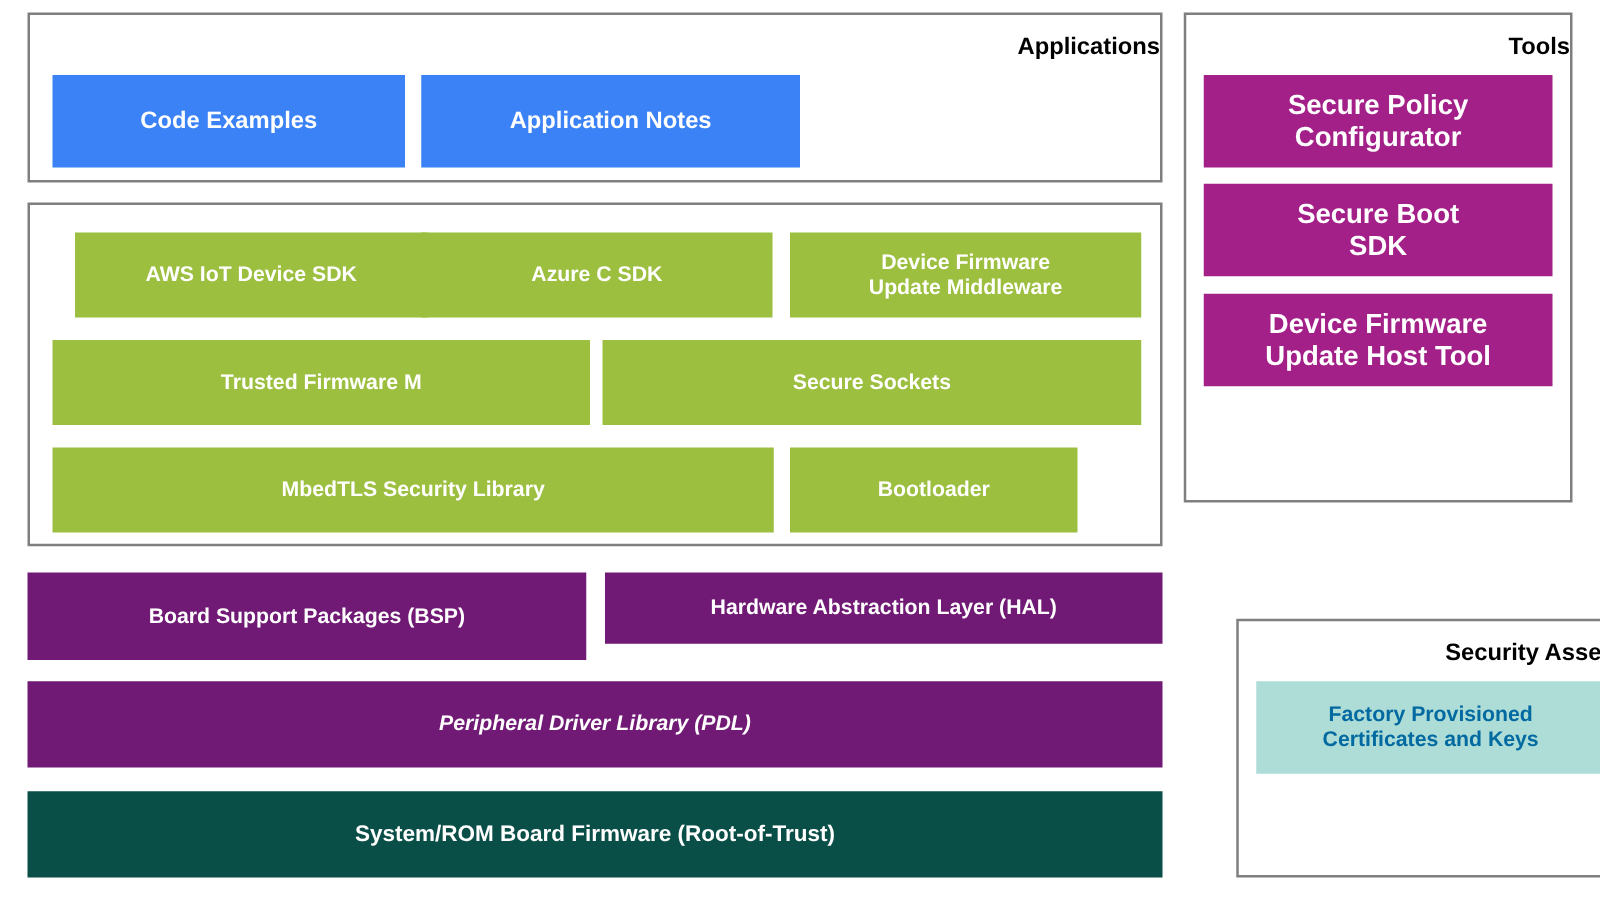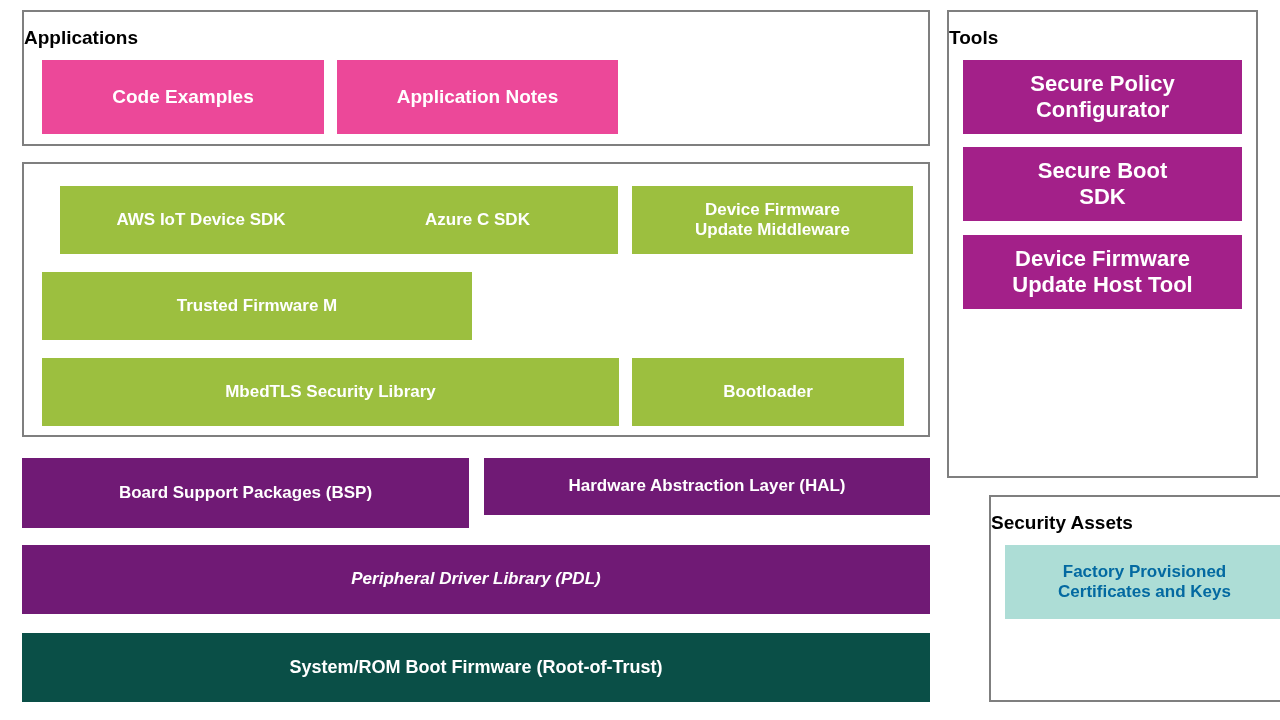--- a/index.html
+++ b/index.html
@@ -23,21 +23,21 @@
   }
 
   
   .panel {
     position: absolute;
     box-sizing: border-box;
     border: 2px solid #7f7f7f;
     background: #ffffff;
   }
   .panel-title {
-    text-align: left;
+    text-align: right;
     font-size: 19px;
     font-weight: bold;
     color: #000000;
     line-height: 1;
   }
 
   
   .block {
     position: absolute;
     box-sizing: border-box;
@@ -45,21 +45,21 @@
     align-items: center;
     justify-content: center;
     text-align: center;
     font-weight: bold;
     color: #ffffff;
     line-height: 1.18;
     padding: 2px 6px;
     white-space: pre-line;
   }
 
-  .teal      { background: #ec4899; }
+  .teal      { background: #3b82f6; }
   .green     { background: #9CBF3F; }
   .midteal   { background: #701a75; }
   .darkteal  { background: #0A4F47; }
   .magenta   { background: #A32089; }
   .mint      { background: #ADDDD6; color: #0369a1; }
 
   .fs-app   { font-size: 19px; }
   .fs-mid   { font-size: 17px; }
   .fs-low   { font-size: 17px; }
   .fs-rom   { font-size: 18px; }
@@ -69,50 +69,51 @@
 </head>
 <body>
 
 <div class="stage">
 
   <div class="panel" style="left:22px; top:10px; width:908px; height:136px;">
     <div class="panel-title" style="position:absolute; left:0; top:16px; width:100%;">Applications</div>
 
     <div class="block teal fs-app" style="left:18px; top:48px; width:282px; height:74px;">Code Examples</div>
 
-    <div class="block teal fs-app" style="left:313px; top:48px; width:281px; height:74px;">Application Notes</div>
+    <div class="block teal fs-app" style="left:313px; top:48px; width:303px; height:74px;">Application Notes</div>
 
   </div>
 
   <div class="panel" style="left:22px; top:162px; width:908px; height:275px;">
 
     <div class="block green fs-mid" style="left:36px; top:22px; width:282px; height:68px;">AWS IoT Device SDK</div>
 
     <div class="block green fs-mid" style="left:313px; top:22px; width:281px; height:68px;">Azure C SDK</div>
 
     <div class="block green fs-mid" style="left:608px; top:22px; width:281px; height:68px;">Device Firmware
 Update Middleware</div>
 
     <div class="block green fs-mid" style="left:18px; top:108px; width:430px; height:68px;">Trusted Firmware M</div>
 
+    <div class="block green fs-mid" style="left:458px; top:108px; width:431px; height:68px;">Secure Sockets</div>
 
     <div class="block green fs-mid" style="left:18px; top:194px; width:577px; height:68px;">MbedTLS Security Library</div>
 
-    <div class="block green fs-mid" style="left:608px; top:194px; width:272px; height:68px;">Bootloader</div>
+    <div class="block green fs-mid" style="left:608px; top:194px; width:230px; height:68px;">Bootloader</div>
   </div>
 
   <div class="block midteal fs-low" style="left:22px; top:458px; width:447px; height:70px;">Board Support Packages (BSP)</div>
 
   <div class="block midteal fs-low" style="left:484px; top:458px; width:446px; height:57px;">Hardware Abstraction Layer (HAL)</div>
 
   <div class="block midteal fs-low" style="left:22px; top:545px; width:908px; height:69px;font-style:italic;">Peripheral Driver Library (PDL)</div>
 
-  <div class="block darkteal fs-rom" style="left:22px; top:633px; width:908px; height:69px;">System/ROM Boot Firmware (Root-of-Trust)</div>
+  <div class="block darkteal fs-rom" style="left:22px; top:633px; width:908px; height:69px;">System/ROM Board Firmware (Root-of-Trust)</div>
 
-  <div class="panel" style="left:947px; top:10px; width:311px; height:468px;">
+  <div class="panel" style="left:947px; top:10px; width:311px; height:392px;">
     <div class="panel-title" style="position:absolute; left:0; top:16px; width:100%;">Tools</div>
 
     <div class="block magenta fs-tool" style="left:14px; top:48px; width:279px; height:74px;">Secure Policy
 Configurator</div>
 
     <div class="block magenta fs-tool" style="left:14px; top:135px; width:279px; height:74px;">Secure Boot
 SDK</div>
 
     <div class="block magenta fs-tool" style="left:14px; top:223px; width:279px; height:74px;">Device Firmware
 Update Host Tool</div>

